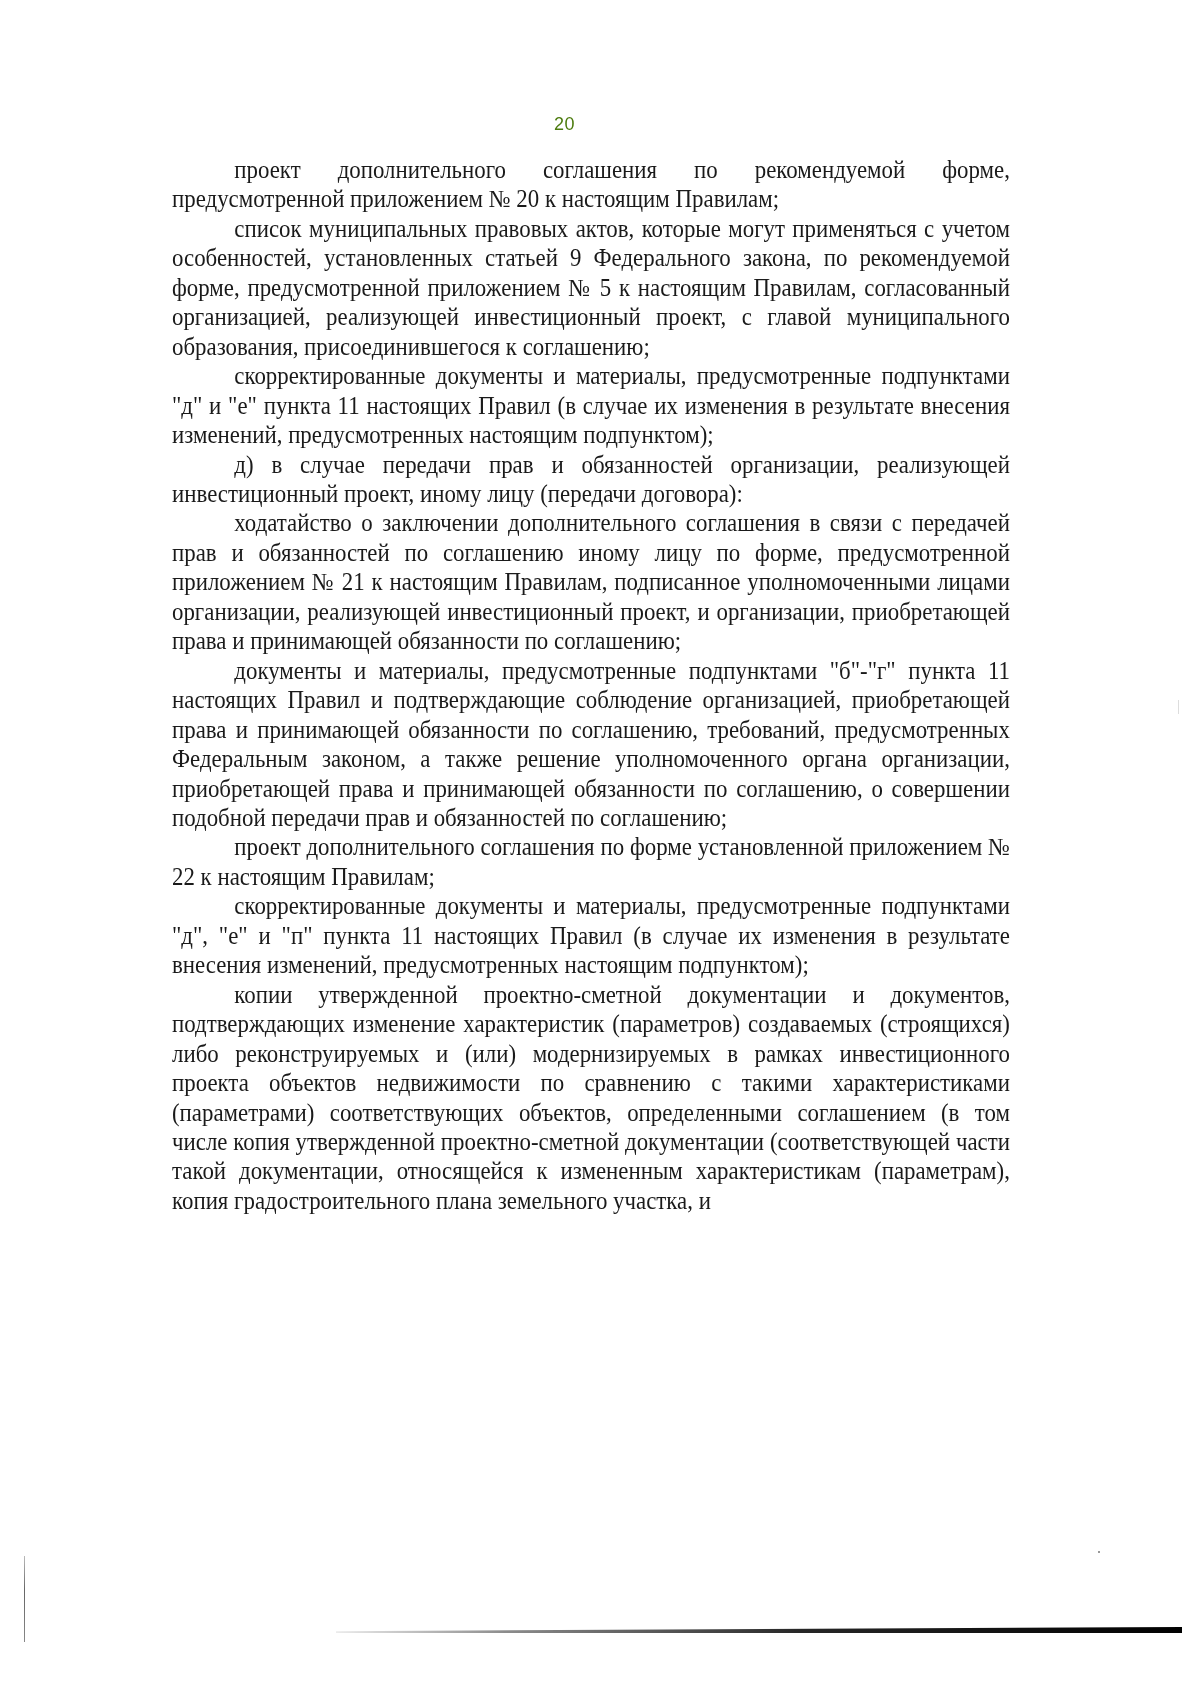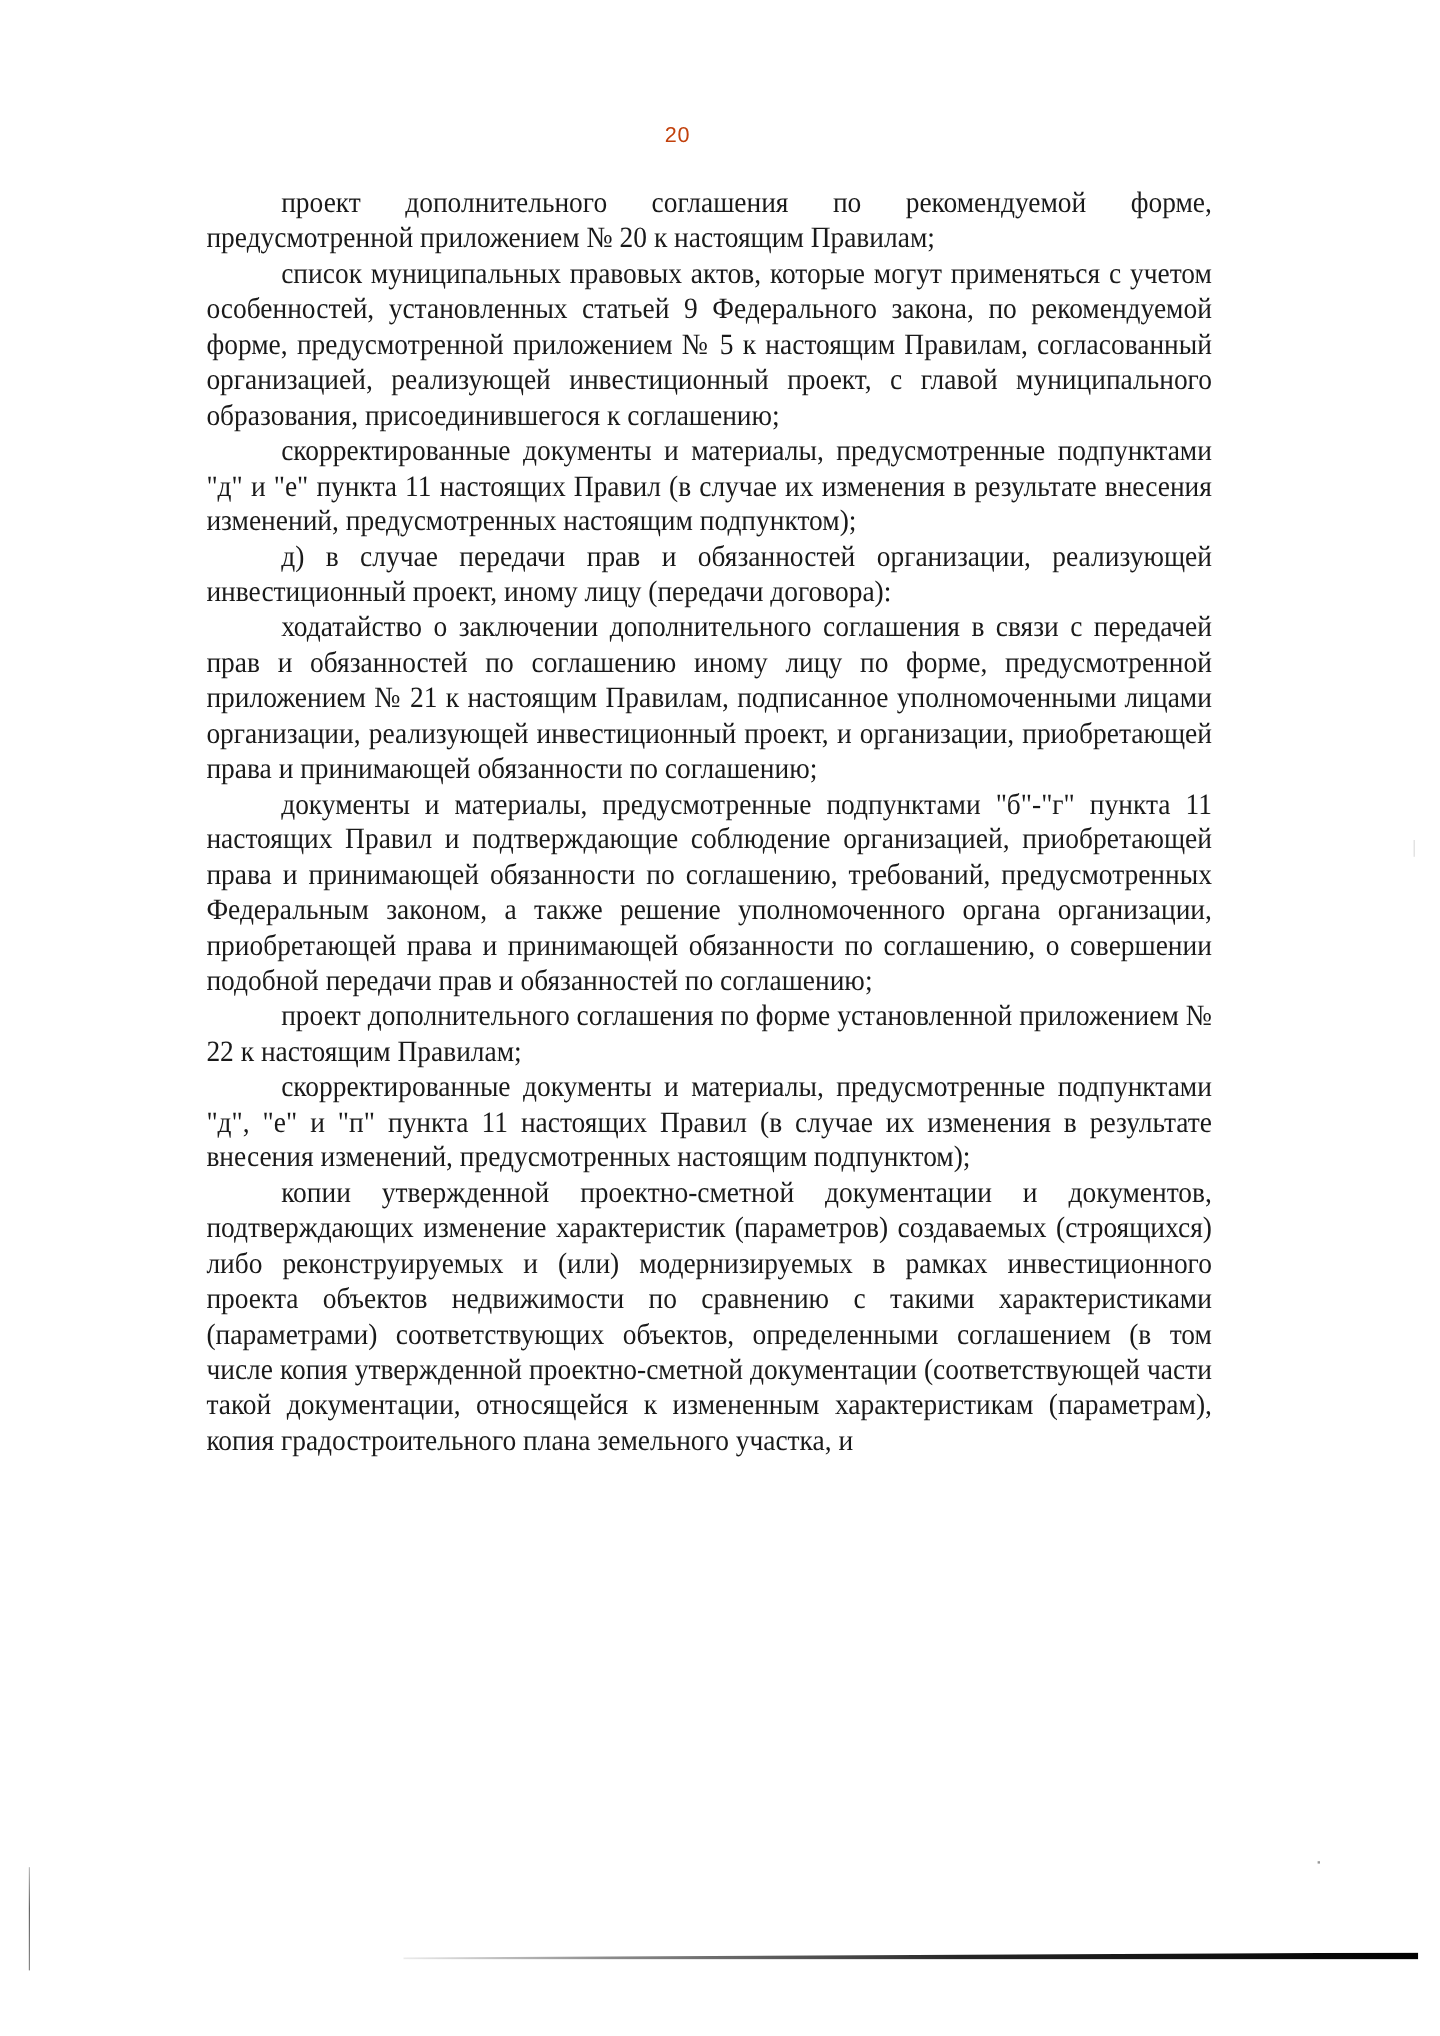--- a/index.html
+++ b/index.html
@@ -10,27 +10,27 @@
     body {
       width: 1200px;
       height: 1697px;
       position: relative;
       overflow: hidden;
       font-family: "Liberation Serif", "DejaVu Serif", serif;
       color: #1a1a1a;
     }
     .page-number {
       position: absolute;
-      top: 102px;
+      top: 114px;
       left: 0;
       width: 1129px;
       text-align: center;
       font-family: "Liberation Sans", "DejaVu Sans", sans-serif;
       font-size: 18px;
-      color: #c2410c;
+      color: #4d7c0f;
       letter-spacing: 0.5px;
     }
     .body-text-wrap {
       position: absolute;
       top: 155px;
       left: 172px;
       width: 901px; 
       font-size: 24.6px;
       line-height: 29.45px;
       transform: scaleX(0.93);

